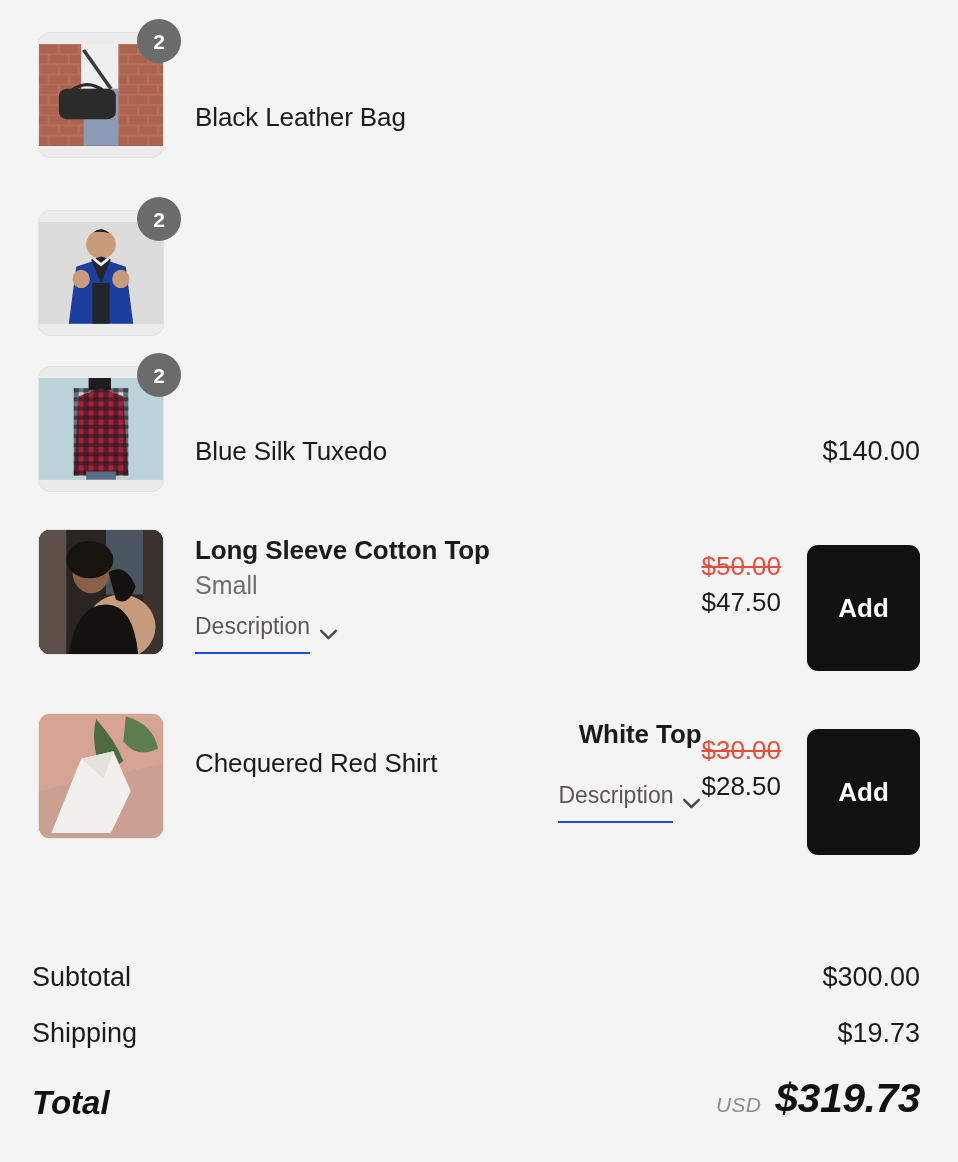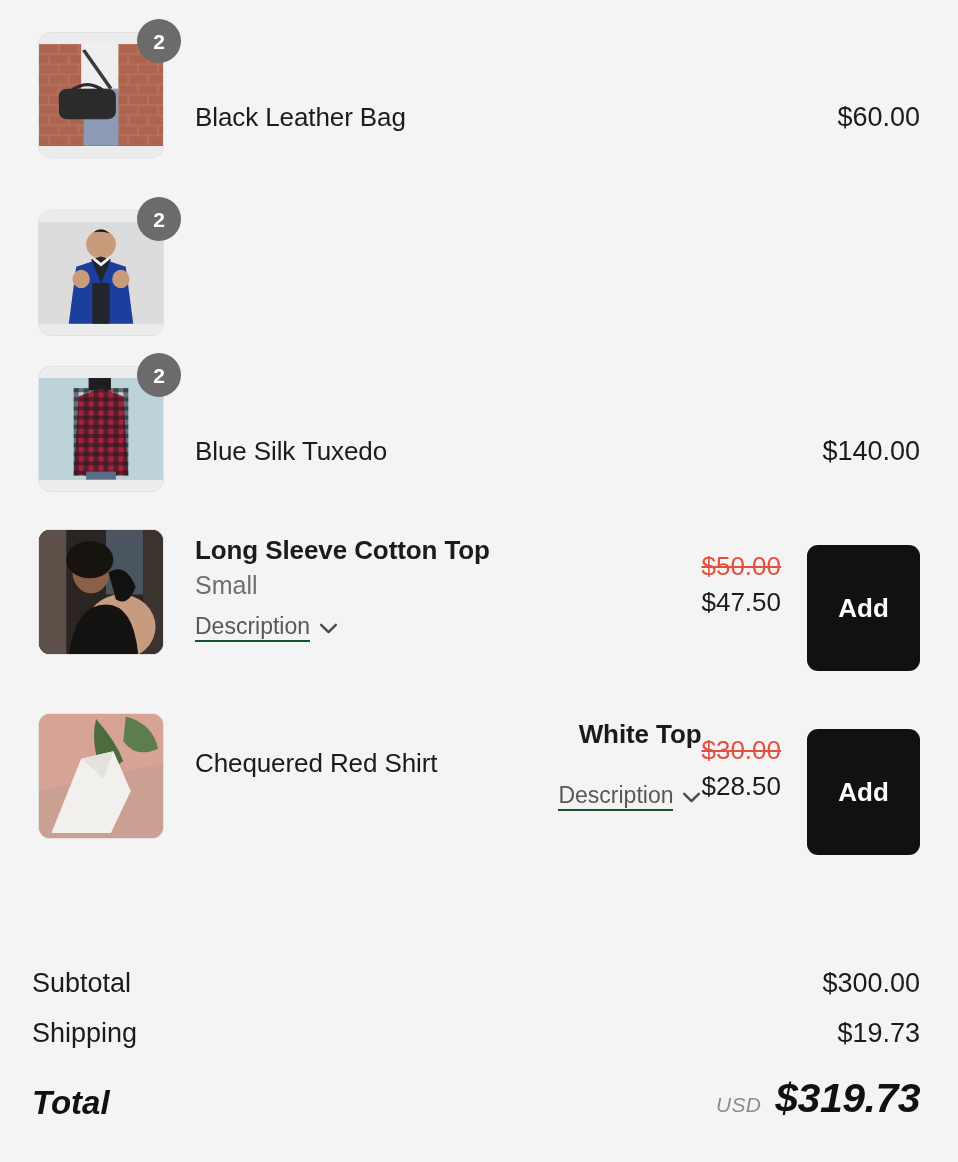--- a/index.html
+++ b/index.html
@@ -100,22 +100,22 @@
   .desc-toggle {
     display: inline-flex;
     align-items: center;
     gap: 9px;
     margin-top: 14px;
     cursor: pointer;
   }
   .desc-label {
     font-size: 23px;
     color: #5c5655;
-    border-bottom: 2px solid #14532d;
-    padding-bottom: 1px;
+    border-bottom: 2px solid #1d4ed8;
+    padding-bottom: 13px;
     line-height: 1.1;
   }
   .chev {
     width: 19px;
     height: 11px;
     flex: 0 0 19px;
     display: block;
   }
 
   
@@ -168,21 +168,21 @@
     position: absolute;
     left: 32px;
     right: 38px;
     bottom: 40px;
   }
   .total-row {
     display: flex;
     align-items: baseline;
     justify-content: space-between;
   }
-  .total-row + .total-row { margin-top: 19px; text-align: right; }
+  .total-row + .total-row { margin-top: 25px; text-align: right; }
   .total-label {
     font-size: 27px;
     color: #1b1b1b;
   }
   .total-value {
     font-size: 27px;
     color: #1b1b1b;
   }
   .grand-row {
     display: flex;
@@ -310,23 +310,20 @@
               <path d="M36 6 L58 44" stroke="#3a3a3a" stroke-width="3" fill="none"></path>
               <rect x="16" y="44" width="46" height="30" rx="7" fill="#2b2b2b"></rect>
               <path d="M26 46 q13 -12 26 0" stroke="#2b2b2b" stroke-width="3" fill="none"></path>
             </svg>
           </div>
           <div class="qty-badge">2</div>
         </div>
         <div class="item-info" style="padding-top: 70px;">
           <div class="item-title">Black Leather Bag</div>
         </div>
-        <div class="item-price-col" style="padding-top: 70px;">
-          <div class="price-plain">$60.00</div>
-        </div>
         <div style="width: 0px; flex: 0 0 0px;"></div>
       </div>
       <div class="item" style="position: absolute; left: 0px; right: 0px; top: 210px;">
         <div class="thumb-wrap">
           <div class="thumb-frame">
             <svg viewBox="0 0 100 100" preserveAspectRatio="none" class="thumb-img letterbox">
               <rect x="0" y="0" width="100" height="100" fill="#dcdcdc"></rect>
               <rect x="0" y="0" width="100" height="100" fill="#dcdcdc"></rect>
               <ellipse cx="50" cy="22" rx="12" ry="14" fill="#c89b7b"></ellipse>
               <path d="M44 10 q6 -6 13 1 q-7 -2 -13 -1z" fill="#1e1a18"></path>

